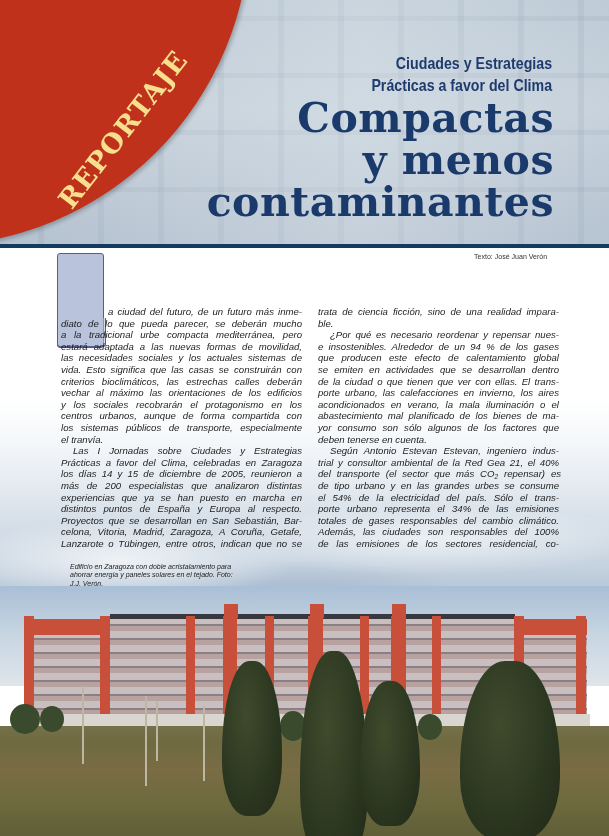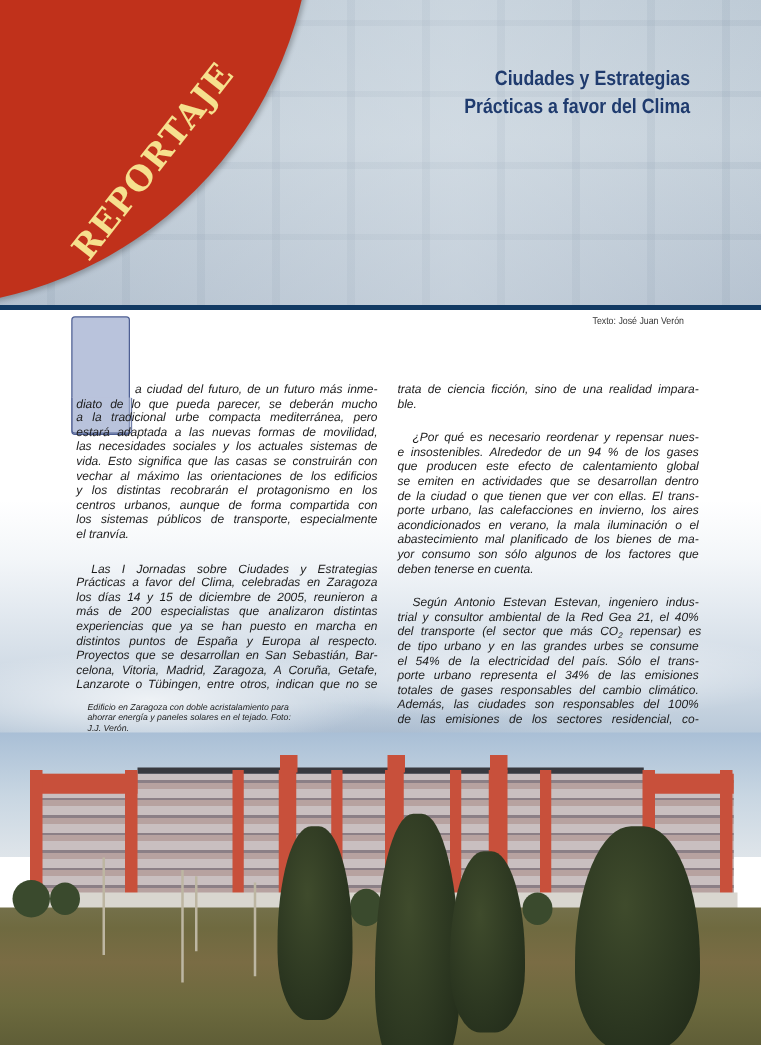--- a/index.html
+++ b/index.html
@@ -77,21 +77,21 @@
       background: rgba(185,195,220,0.55); border: 1px solid #4e5f93; border-top: none; border-radius: 0 0 3px 3px;
     }
     .col {
       position: absolute; width: 241px; font-size: 9.6px; line-height: 11.6px; color: #1c1c1c;
       text-align: justify; text-align-last: justify; font-style: italic;
     }
     .col .ln { display: block; white-space: nowrap; height: 11.6px; }
     .col .ln.last { text-align-last: left; }
     .col-left { left: 61px; top: 306px; }
     .col-right { left: 318px; top: 306px; }
-    .indent { padding-left: 12px; margin-top: 16px; }
+    .indent { padding-left: 12px; }
     .caption {
       position: absolute; left: 70px; top: 563px; width: 200px;
       font-size: 7px; line-height: 8.3px; font-style: italic; color: #222;
     }
     sub { font-size: 6.5px; vertical-align: -2px; line-height: 0; }
     
     .photo {
       position: absolute; left: 0; top: 586px; width: 609px; height: 250px; overflow: hidden;
       background: linear-gradient(180deg, #a9bfd6 0%, #c8d6e2 20%, #dfe5ea 40%, transparent 40%);
     }
@@ -121,40 +121,46 @@
 <body>
 
 <div class="header">
   <div class="header-fade"></div>
   <div class="red-disc"></div>
   <div class="reportaje">REPORTAJE</div>
   <div class="subtitle">
     <div>Ciudades y Estrategias</div>
     <div>Prácticas a favor del  Clima</div>
   </div>
+  <div class="title">
+    <div>Compactas</div>
+    <div>y menos</div>
+    <div>contaminantes</div>
+  </div>
 </div>
 <div class="divider"></div>
 
 <div class="byline">Texto: José Juan  Verón</div>
 
 <div class="sky"></div>
 <div class="sky-cloud"></div>
 
 <div class="dropcap"></div>
 <div class="dropcap-foot"></div>
 
 <div class="col col-left">
   <span class="ln" style="padding-left:47px">a ciudad del futuro, de un futuro más inme-</span>
   <span class="ln">diato de lo que pueda parecer, se deberán mucho</span>
   <span class="ln">a la tradicional urbe compacta mediterránea, pero</span>
   <span class="ln">estará adaptada a las nuevas formas de movilidad,</span>
   <span class="ln">las necesidades sociales y los actuales sistemas de</span>
   <span class="ln">vida. Esto significa que las casas se construirán con</span>
+  <span class="ln">criterios bioclimáticos,  las estrechas calles deberán</span>
   <span class="ln">vechar al máximo las orientaciones de los edificios</span>
-  <span class="ln">y  los distintas recobrarán el protagonismo en los</span>
+  <span class="ln">y  los sociales recobrarán el protagonismo en los</span>
   <span class="ln">centros urbanos, aunque de forma compartida con</span>
   <span class="ln">los sistemas públicos de transporte, especialmente</span>
   <span class="ln last">el tranvía.</span>
   <span class="ln indent">Las I Jornadas sobre Ciudades y Estrategias</span>
   <span class="ln">Prácticas a favor del Clima, celebradas en Zaragoza</span>
   <span class="ln">los días 14 y 15 de diciembre de 2005, reunieron a</span>
   <span class="ln">más de 200 especialistas que analizaron distintas</span>
   <span class="ln">experiencias que ya se han puesto en marcha en</span>
   <span class="ln">distintos puntos de España y Europa al respecto.</span>
   <span class="ln">Proyectos que se desarrollan en San Sebastián, Bar-</span>

